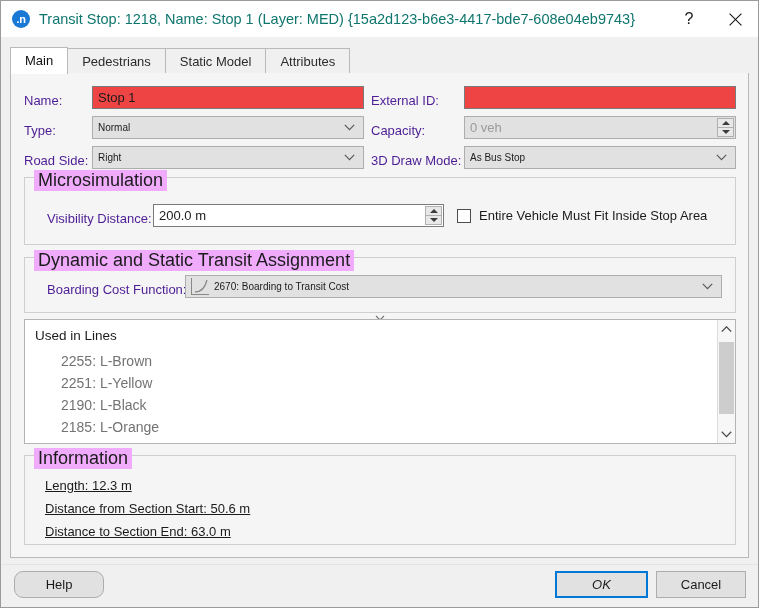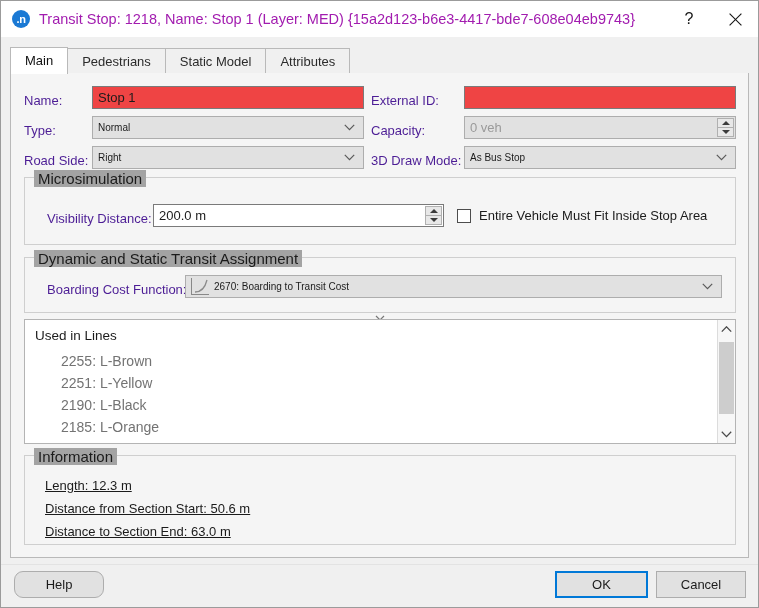--- a/index.html
+++ b/index.html
@@ -52,21 +52,21 @@
     line-height: 18px;
     text-align: center;
     color: #ffffff;
     font-size: 11px;
     font-weight: bold;
     font-family: "Liberation Sans", sans-serif;
     letter-spacing: -0.5px;
   }
   .title-text {
     font-size: 14.5px;
-    color: #a21caf;
+    color: #0f766e;
     white-space: nowrap;
     flex: 1 1 auto;
     overflow: hidden;
   }
   .tb-btn {
     width: 46px;
     height: 36px;
     display: flex;
     align-items: center;
     justify-content: center;
@@ -235,23 +235,23 @@
   .group {
     position: absolute;
     box-sizing: border-box;
     border: 1px solid #cfcfcf;
     background: transparent;
   }
   .group > .gtitle {
     position: absolute;
     top: -8px;
     left: 9px;
-    background: #a3a3a3;
+    background: #f0abfc;
     padding: 0 4px;
-    font-size: 15px;
+    font-size: 18px;
     color: #1b1b1b;
     white-space: nowrap;
   }
 
   
   .checkbox {
     position: absolute;
     display: flex;
     align-items: center;
   }
@@ -546,17 +546,17 @@
       <div class="info-line" style="left:20px; top:22px;">Length: 12.3 m</div>
       <div class="info-line" style="left:20px; top:45px;">Distance from Section Start: 50.6 m</div>
       <div class="info-line" style="left:20px; top:68px;">Distance to Section End: 63.0 m</div>
     </div>
 
   </div>
 
   <div style="position:absolute; left:0; top:563px; width:757px; height:44px;">
     <div class="bottom-sep"></div>
     <div class="btn" style="left:13px; top:7px; width:90px;border-radius:9px;">Help</div>
-    <div class="btn default" style="left:554px; top:7px; width:93px;">OK</div>
+    <div class="btn default" style="left:554px; top:7px; width:93px;font-style:italic;">OK</div>
     <div class="btn" style="left:655px; top:7px; width:90px;">Cancel</div>
   </div>
 
 </div>
 
 </body></html>

